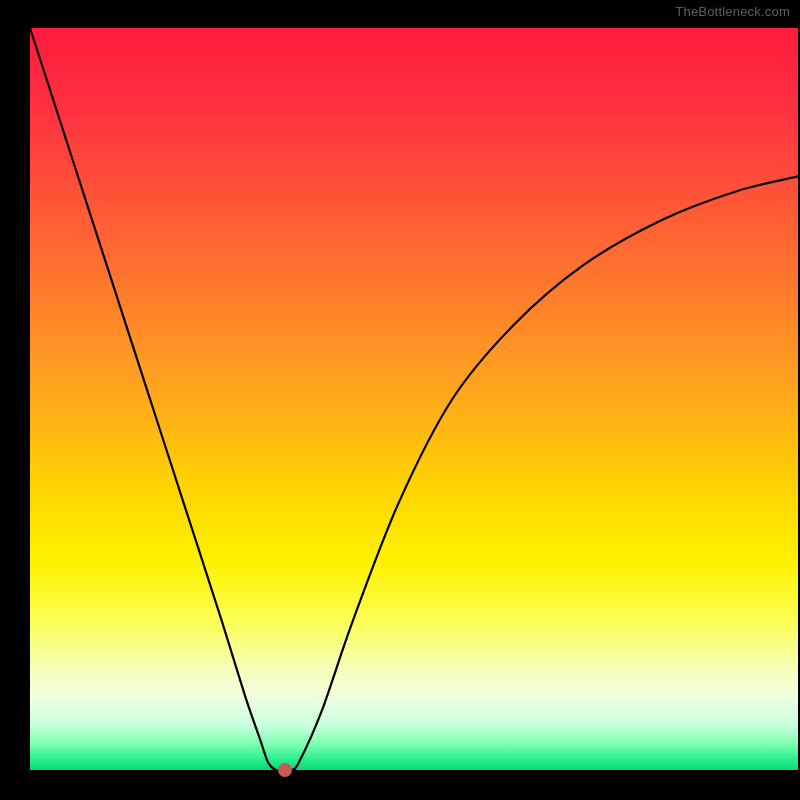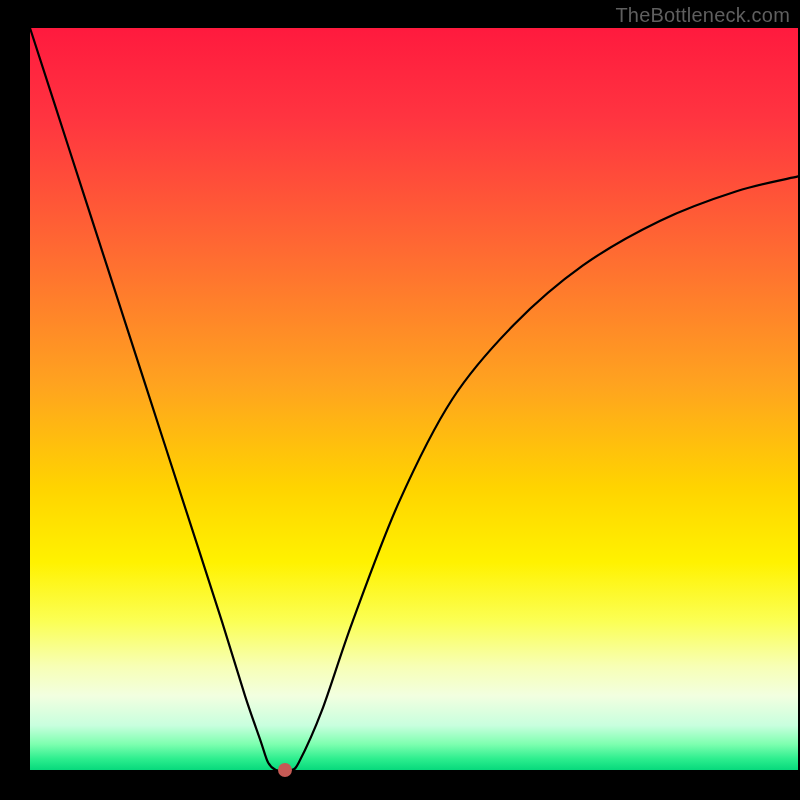--- a/index.html
+++ b/index.html
@@ -15,21 +15,21 @@
     position: relative;
     width: 800px;
     height: 800px;
     background: #000;
   }
   .watermark {
     position: absolute;
     top: 4px;
     right: 10px;
     color: #5f5f5f;
-    font-size: 20px;
+    font-size: 13px;
     font-weight: 500;
     letter-spacing: 0.2px;
     z-index: 10;
   }
   svg {
     position: absolute;
     top: 0;
     left: 0;
   }
 </style>

